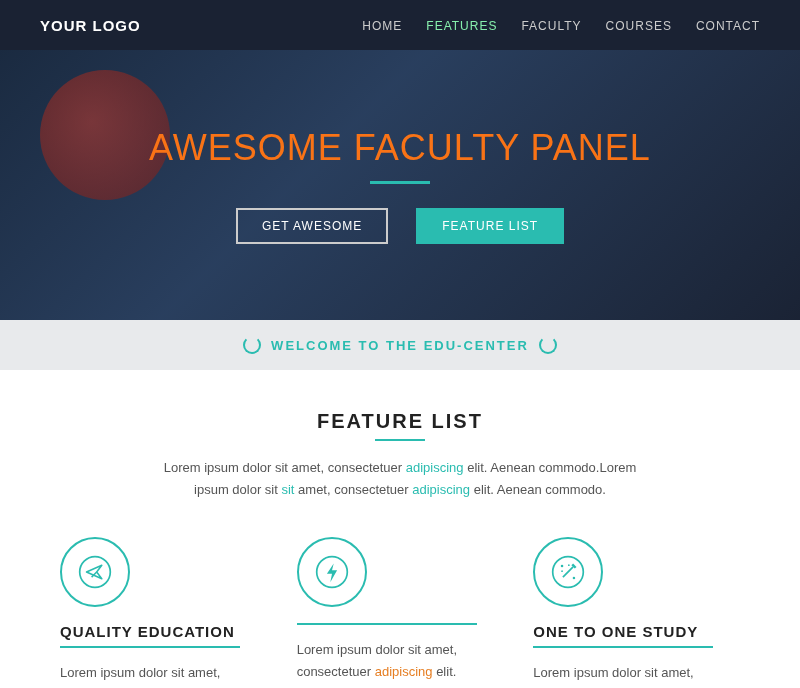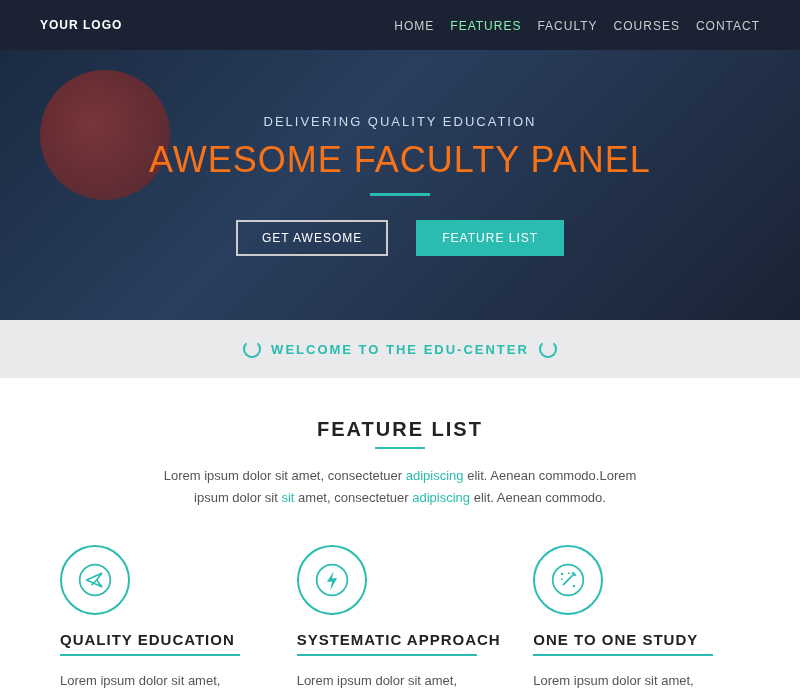--- a/index.html
+++ b/index.html
@@ -9,27 +9,27 @@
     .navbar {
       background: #1a2233;
       display: flex;
       align-items: center;
       justify-content: space-between;
       padding: 0 40px;
       height: 50px;
     }
     .navbar-logo {
       color: #fff;
-      font-size: 12px;
+      font-size: 15px;
       font-weight: bold;
       letter-spacing: 1px;
     }
     .navbar-links {
       display: flex;
-      gap: 16px;
+      gap: 24px;
       list-style: none;
     }
     .navbar-links li a {
       color: #ccc;
       text-decoration: none;
       font-size: 12px;
       letter-spacing: 1px;
       text-transform: uppercase;
     }
     .navbar-links li a.active {
@@ -111,21 +111,21 @@
       padding: 9px 24px;
       font-size: 12px;
       letter-spacing: 1px;
       text-transform: uppercase;
       cursor: pointer;
     }
 
     
     .welcome-banner {
       background: #e8eaec;
-      height: 58px;
+      height: 50px;
       display: flex;
       align-items: center;
       justify-content: center;
       gap: 10px;
     }
     .welcome-banner .icon-refresh {
       width: 18px;
       height: 18px;
       border: 2px solid #2abcb0;
       border-radius: 50%;
@@ -228,21 +228,20 @@
     <li><a href="#">FACULTY</a></li>
     <li><a href="#">COURSES</a></li>
     <li><a href="#">CONTACT</a></li>
   </ul>
 </nav>
 
 <section class="hero">
   <div class="hero-bg"></div>
   <div class="hero-apple"></div>
   <div class="hero-content">
-    <p class="hero-subtitle">DELIVERING QUALITY EDUCATION</p>
     <h1 class="hero-title">AWESOME FACULTY PANEL</h1>
     <div class="hero-divider"></div>
     <div class="hero-buttons">
       <button class="btn-outline">GET AWESOME</button>
       <button class="btn-teal">FEATURE LIST</button>
     </div>
   </div>
 </section>
 
 <div class="welcome-banner">
@@ -281,21 +280,20 @@
 
     <div class="feature-card">
       <div class="feature-icon-wrap">
         <div class="feature-icon-circle">
           <svg class="feature-icon-svg" viewBox="0 0 40 40" fill="none" xmlns="http://www.w3.org/2000/svg">
             <circle cx="20" cy="20" r="18" stroke="#2abcb0" stroke-width="2" fill="none"></circle>
             <polygon points="22,10 14,22 20,22 18,32 26,18 20,18" fill="#2abcb0"></polygon>
           </svg>
         </div>
       </div>
-      <h3>SYSTEMATIC APPROACH</h3>
       <div class="feature-card-underline"></div>
       <p>
         Lorem ipsum dolor sit amet, consectetuer <span class="highlight-orange">adipiscing</span> elit. Aenean commodo.
       </p>
 
     </div>
 
     <div class="feature-card">
       <div class="feature-icon-wrap">
         <div class="feature-icon-circle">

